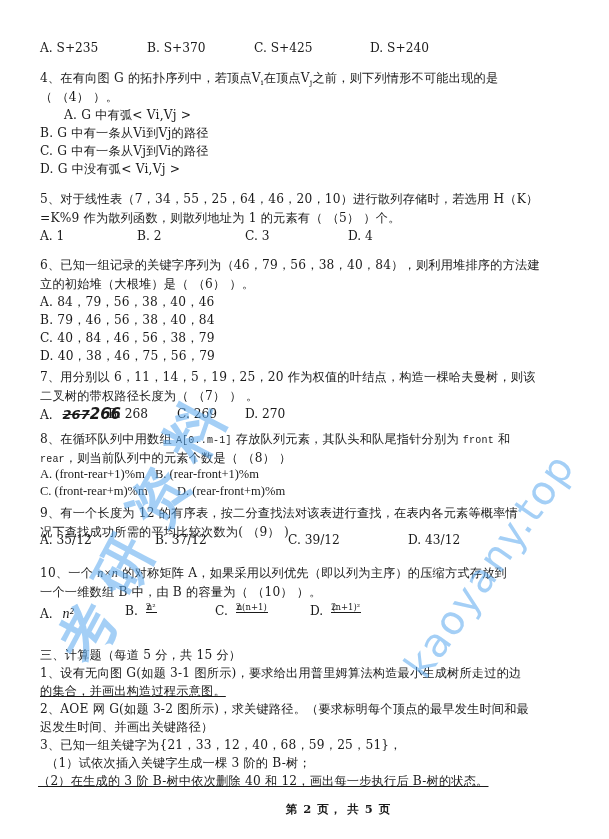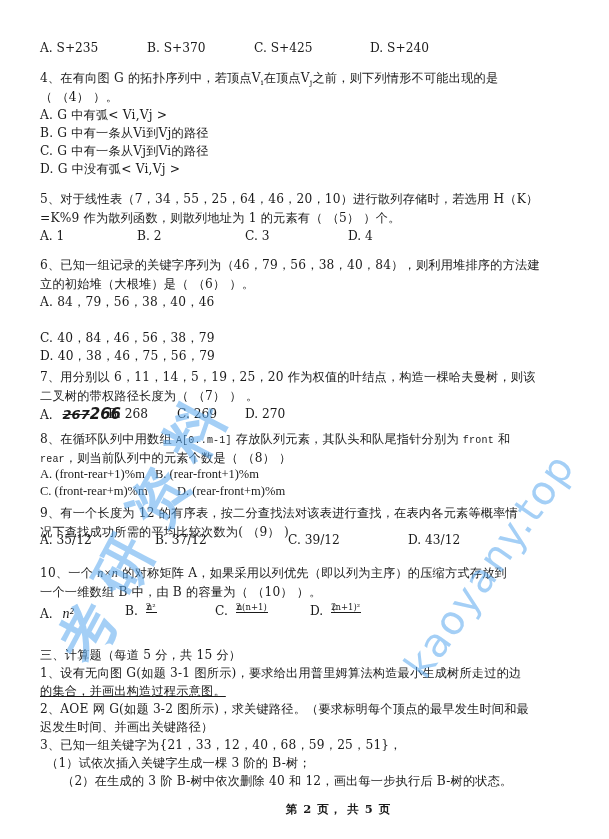--- a/index.html
+++ b/index.html
@@ -34,37 +34,38 @@
     <span style="left:0;">A. S+235</span>
     <span style="left:107px;">B. S+370</span>
     <span style="left:214px;">C. S+425</span>
     <span style="left:330px;">D. S+240</span>
   </div>
 
   <div class="line" style="top:70px;">
     <span>4、在有向图 G 的拓扑序列中，若顶点V</span><sub>i</sub><span>在顶点V</span><sub>j</sub><span>之前，则下列情形不可能出现的是</span>
   </div>
   <div class="line" style="top:89px;">（  （4）  ）。</div>
-  <div class="line" style="top:107px;">A. G 中有弧&lt; Vi,Vj &gt;</div>
+  <div class="line" style="top:107px;margin-left:24px;">A. G 中有弧&lt; Vi,Vj &gt;</div>
   <div class="line" style="top:125px;">B. G 中有一条从Vi到Vj的路径</div>
   <div class="line" style="top:161px;">D. G 中没有弧&lt; Vi,Vj &gt;</div>
   <div class="line" style="top:143px;">C. G 中有一条从Vj到Vi的路径</div>
 
   <div class="line" style="top:191px;">5、对于线性表（7，34，55，25，64，46，20，10）进行散列存储时，若选用 H（K）</div>
   <div class="line" style="top:210px;">=K%9 作为散列函数，则散列地址为 1 的元素有（  （5）  ）个。</div>
   <div class="opt-row" style="top:228px;">
     <span style="left:0;">A. 1</span>
     <span style="left:97px;">B. 2</span>
     <span style="left:205px;">C. 3</span>
     <span style="left:308px;">D. 4</span>
   </div>
 
   <div class="line" style="top:257px;">6、已知一组记录的关键字序列为（46，79，56，38，40，84），则利用堆排序的方法建</div>
   <div class="line" style="top:276px;">立的初始堆（大根堆）是（  （6）  ）。</div>
   <div class="line" style="top:294px;">A. 84，79，56，38，40，46</div>
+  <div class="line" style="top:312px;">B. 79，46，56，38，40，84</div>
   <div class="line" style="top:330px;">C. 40，84，46，56，38，79</div>
   <div class="line" style="top:348px;">D. 40，38，46，75，56，79</div>
 
   <div class="line" style="top:369px;">7、用分别以 6，11，14，5，19，25，20 作为权值的叶结点，构造一棵哈夫曼树，则该</div>
   <div class="line" style="top:388px;">二叉树的带权路径长度为（  （7）  ）  。</div>
   <div class="opt-row" style="top:406px;">
     <span style="left:0;">
       <span style="position:static;">A.</span>
       <span class="hand strike" style="position:static;margin-left:6px;">267</span><span class="hand" style="position:static;font-size:15px;">266</span>
     </span>
@@ -129,19 +130,19 @@
     </span>
   </div>
 
   <div class="line" style="top:647px;">三、计算题（每道 5 分，共 15 分）</div>
   <div class="line" style="top:665px;">1、设有无向图 G(如题 3-1 图所示)，要求给出用普里姆算法构造最小生成树所走过的边</div>
   <div class="line" style="top:683px;text-decoration:underline;">的集合，并画出构造过程示意图。</div>
   <div class="line" style="top:701px;">2、AOE 网 G(如题 3-2 图所示)，求关键路径。（要求标明每个顶点的最早发生时间和最</div>
   <div class="line" style="top:719px;">迟发生时间、并画出关键路径）</div>
   <div class="line" style="top:737px;">3、已知一组关键字为{21，33，12，40，68，59，25，51}，</div>
   <div class="line" style="top:755px;left:46px;">（1）试依次插入关键字生成一棵 3 阶的 B-树；</div>
-  <div class="line" style="top:773px;left:62px;">（2）在生成的 3 阶 B-树中依次删除 40 和 12，画出每一步执行后 B-树的状态。</div>
+  <div class="line" style="top:773px;left:38px;text-decoration:underline;">（2）在生成的 3 阶 B-树中依次删除 40 和 12，画出每一步执行后 B-树的状态。</div>
 
   <div class="footer">第  2  页，  共 5 页</div>
 
   <div class="wm wm-cn">考研资料</div>
   <div class="wm wm-en">kaoyany.top</div>
 </div>
 
 </body></html>

